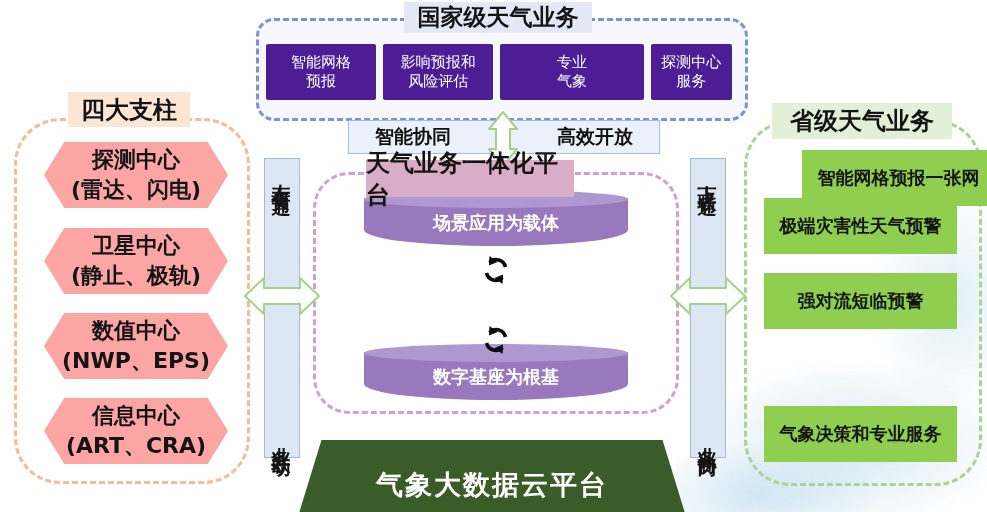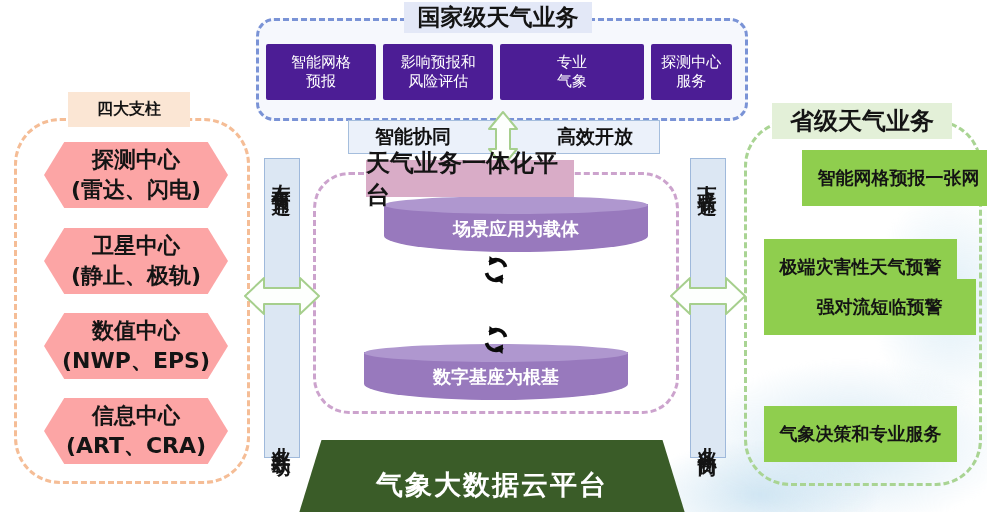--- a/index.html
+++ b/index.html
@@ -25,21 +25,21 @@
   .frame { position:absolute; border-style:dashed; border-width:3px; background:transparent; }
   .frame-national { left:256px; top:18px; width:486px; height:97px; border-color:#7A93D6; border-radius:18px; background:rgba(238,243,251,.55); }
   .frame-pillars { left:14px; top:118px; width:230px; height:360px; border-color:#F5BD96; border-radius:46px; }
   .frame-platform { left:313px; top:172px; width:360px; height:236px; border-color:#CCA3CD; border-radius:36px; }
   .frame-provincial { left:744px; top:120px; width:232px; height:360px; border-color:#A9D493; border-radius:46px; }
 
   
   .chip { position:absolute; display:flex; align-items:center; justify-content:center;
     font-weight:700; color:#141414; z-index:4; }
   .chip-national { left:404px; top:2px; width:188px; height:31px; background:#E3E8F7; font-size:23px; }
-  .chip-pillars { left:68px; top:92px; width:122px; height:35px; background:#FBE6D4; font-size:16px; }
+  .chip-pillars { left:68px; top:92px; width:122px; height:35px; background:#FBE6D4; font-size:24px; }
   .chip-platform { left:366px; top:160px; width:208px; height:37px; background:#D9ACC7; font-size:24px; }
   .chip-provincial { left:772px; top:103px; width:180px; height:36px; background:#E3F0D8; font-size:24px; }
 
   
   .nat-row { position:absolute; left:266px; top:44px; width:466px; height:56px;
     display:flex; gap:7px; z-index:2; }
   .nat-item { flex:1; background:#4c1d95; color:#fff; font-weight:400; font-size:15px;
     line-height:1.25; display:flex; align-items:center; justify-content:center;
     text-align:center; border-radius:2px; }
   .nat-item:nth-child(3){ flex:1.3; }
@@ -66,32 +66,32 @@
   .hex { position:absolute; left:44px; width:184px; height:66px; background:#fca5a5;
     clip-path:polygon(11% 0, 89% 0, 100% 50%, 89% 100%, 11% 100%, 0 50%);
     display:flex; align-items:center; justify-content:center; text-align:center;
     font-weight:700; font-size:22px; line-height:1.35; color:#141414; z-index:2; }
   .hex1 { top:142px; } .hex2 { top:228px; } .hex3 { top:313px; } .hex4 { top:398px; }
 
   
   .prov-item { position:absolute; left:764px; width:193px; height:56px; background:#8FCE4E;
     display:flex; align-items:center; justify-content:center; text-align:center;
     font-weight:700; font-size:18px; color:#141414; z-index:2; }
-  .prov1 { top:150px;margin-left:38px; } .prov2 { top:198px;margin-top:41px; } .prov3 { top:279px;padding-left:19px; }
+  .prov1 { top:150px;margin-left:38px; } .prov2 { top:198px; } .prov3 { top:273px; }
   .prov4 { top:342px; } .prov5 { top:406px; }
 
   
   .cyl { position:absolute; left:364px; width:264px; height:56px; z-index:2; }
   .cyl-body { position:absolute; left:0; right:0; top:8px; bottom:0; background:#9879BD;
     border-radius:0 0 50% 50% / 0 0 16px 16px; }
   .cyl-top { position:absolute; left:0; right:0; top:0; height:18px; background:#AF97CF;
     border-radius:50%; }
   .cyl-label { position:absolute; inset:0; display:flex; align-items:center;
     justify-content:center; padding-top:10px; color:#fff; font-weight:700; font-size:18px; }
-  .cyl1 { top:196px;margin-left:20px; } .cyl2 { top:274px; } .cyl3 { top:344px; }
+  .cyl1 { top:190px; } .cyl2 { top:274px; } .cyl3 { top:344px; }
   .sync { position:absolute; left:480px; width:32px; height:32px; z-index:3; }
   .sync1 { top:254px; } .sync2 { top:324px; }
 
   
   .trap { position:absolute; left:296px; top:440px; width:392px; height:83px;
     background:#3A5C28; clip-path:polygon(6.5% 0, 93.5% 0, 100% 100%, 0 100%);
     display:flex; align-items:center; justify-content:center; z-index:1; }
   .trap-label { color:#fff; font-weight:700; font-size:27px; letter-spacing:2px; padding-top:6px; }
 </style>
 </head>

